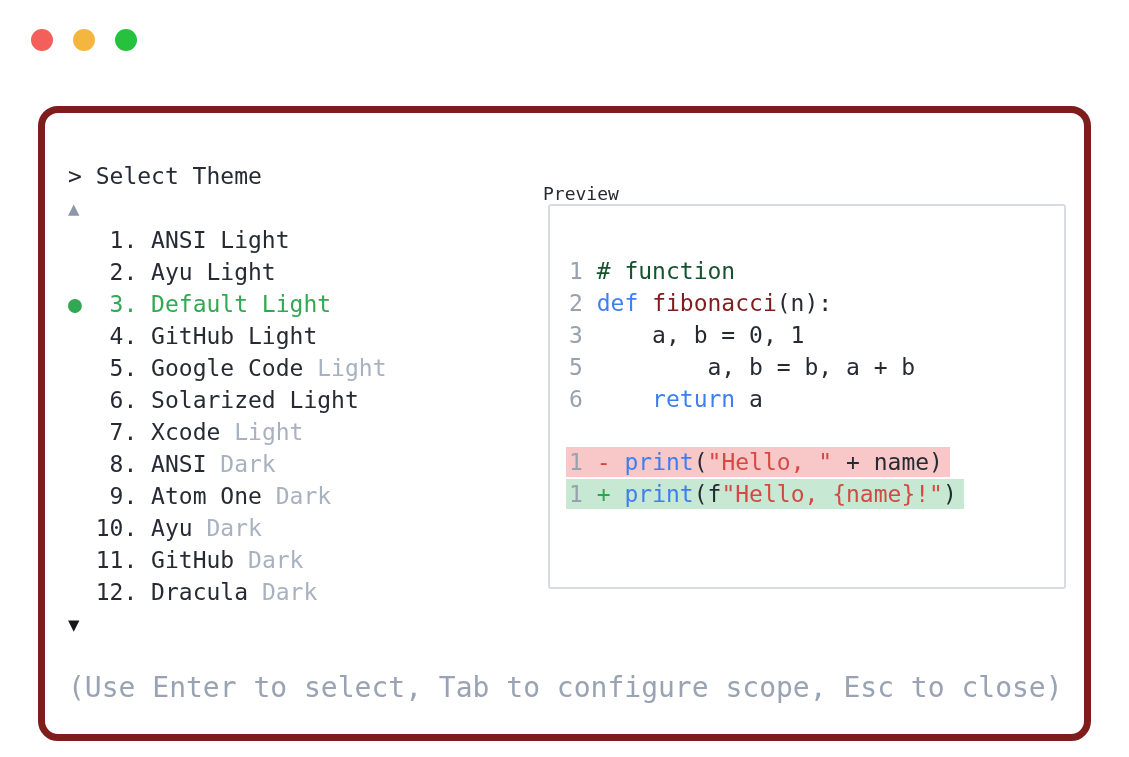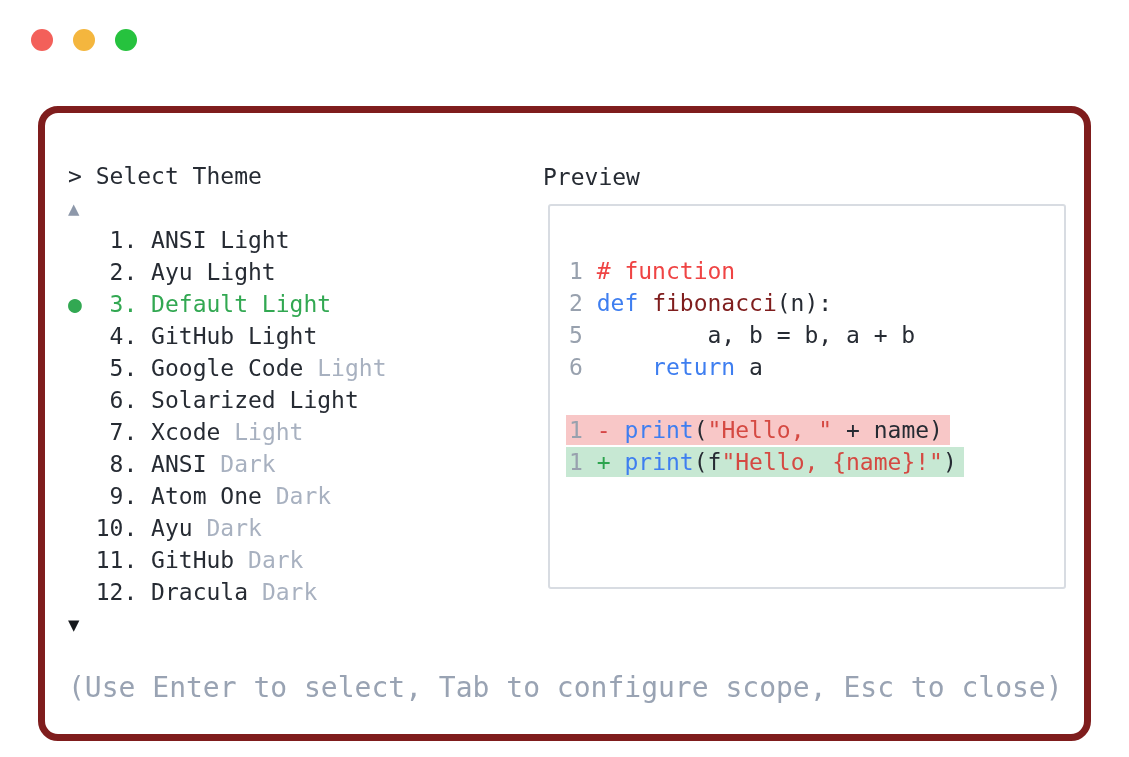--- a/index.html
+++ b/index.html
@@ -24,30 +24,30 @@
   .prompt{color:#262b33;}
   .arrow-up{color:#8d98aa;font-size:19px;}
   .arrow-down{color:#15181c;font-size:19px;}
   .item .bullet{color:#32a852;}
   .item .txt{color:#262b33;}
   .item .muted{color:#a8b1c0;}
   .item.selected .txt,.item.selected .num{color:#32a852;}
   .footer-hint{color:#99a3b3;}
   .footer-row{position:absolute;left:23px;top:559px;font-size:28px;}
   
-  .preview-label{position:absolute;left:498px;top:48px;font-size:23px;height:32px;line-height:32px;}
+  .preview-label{position:absolute;left:498px;top:65px;font-size:18px;height:32px;line-height:32px;}
   .preview-box{
     position:absolute;left:503px;top:91px;width:518px;height:385px;
     box-sizing:border-box;border:2px solid #d8dce2;border-radius:3px;background:#ffffff;
   }
   .codeblock{position:absolute;left:19px;top:49px;font-size:23px;}
   .code-row{height:32px;line-height:32px;white-space:pre;}
   .ln{color:#98a1ae;}
   .tok-plain{color:#262b33;}
-  .tok-comment{color:#ef4444;}
+  .tok-comment{color:#14532d;}
   .tok-keyword{color:#3e7ef0;}
   .tok-function{color:#7f1d1d;}
   .tok-string{color:#d54942;}
   .sign-minus{color:#d64545;}
   .sign-plus{color:#2da44e;}
   .hl{display:inline-block;line-height:30px;padding:0 7px 0 3px;margin-left:-3px;vertical-align:top;}
   .hl.removed{background:#f8c7c7;}
   .hl.added{background:#c7e8d3;}
 </style>
 </head>
@@ -82,20 +82,21 @@
   </div>
 
   <div class="footer-row row footer-hint mono">(Use Enter to select, Tab to configure scope, Esc to close)</div>
 
   <div class="preview-label mono">Preview</div>
 
   <div class="preview-box">
     <div class="codeblock" id="codeblock">
         <div class="code-row mono"><span class="ln">1</span> <span class="tok-comment"># function</span></div>
         <div class="code-row mono"><span class="ln">2</span> <span class="tok-keyword">def</span><span class="tok-plain"> </span><span class="tok-function">fibonacci</span><span class="tok-plain">(n):</span></div>
+        <div class="code-row mono"><span class="ln">3</span> <span class="tok-plain">    a, b = 0, 1</span></div>
         <div class="code-row mono"><span class="ln">5</span> <span class="tok-plain">        a, b = b, a + b</span></div>
         <div class="code-row mono"><span class="ln">6</span> <span class="tok-plain">    </span><span class="tok-keyword">return</span><span class="tok-plain"> a</span></div>
         <div class="code-row mono"></div>
         <div class="code-row mono"><span class="hl removed"><span class="ln">1</span> <span class="sign-minus">-</span> <span class="tok-keyword">print</span><span class="tok-plain">(</span><span class="tok-string">"Hello, "</span><span class="tok-plain"> + name)</span></span></div>
         <div class="code-row mono"><span class="hl added"><span class="ln">1</span> <span class="sign-plus">+</span> <span class="tok-keyword">print</span><span class="tok-plain">(f</span><span class="tok-string">"Hello, {name}!"</span><span class="tok-plain">)</span></span></div>
       </div>
   </div>
 
 </div>
 

